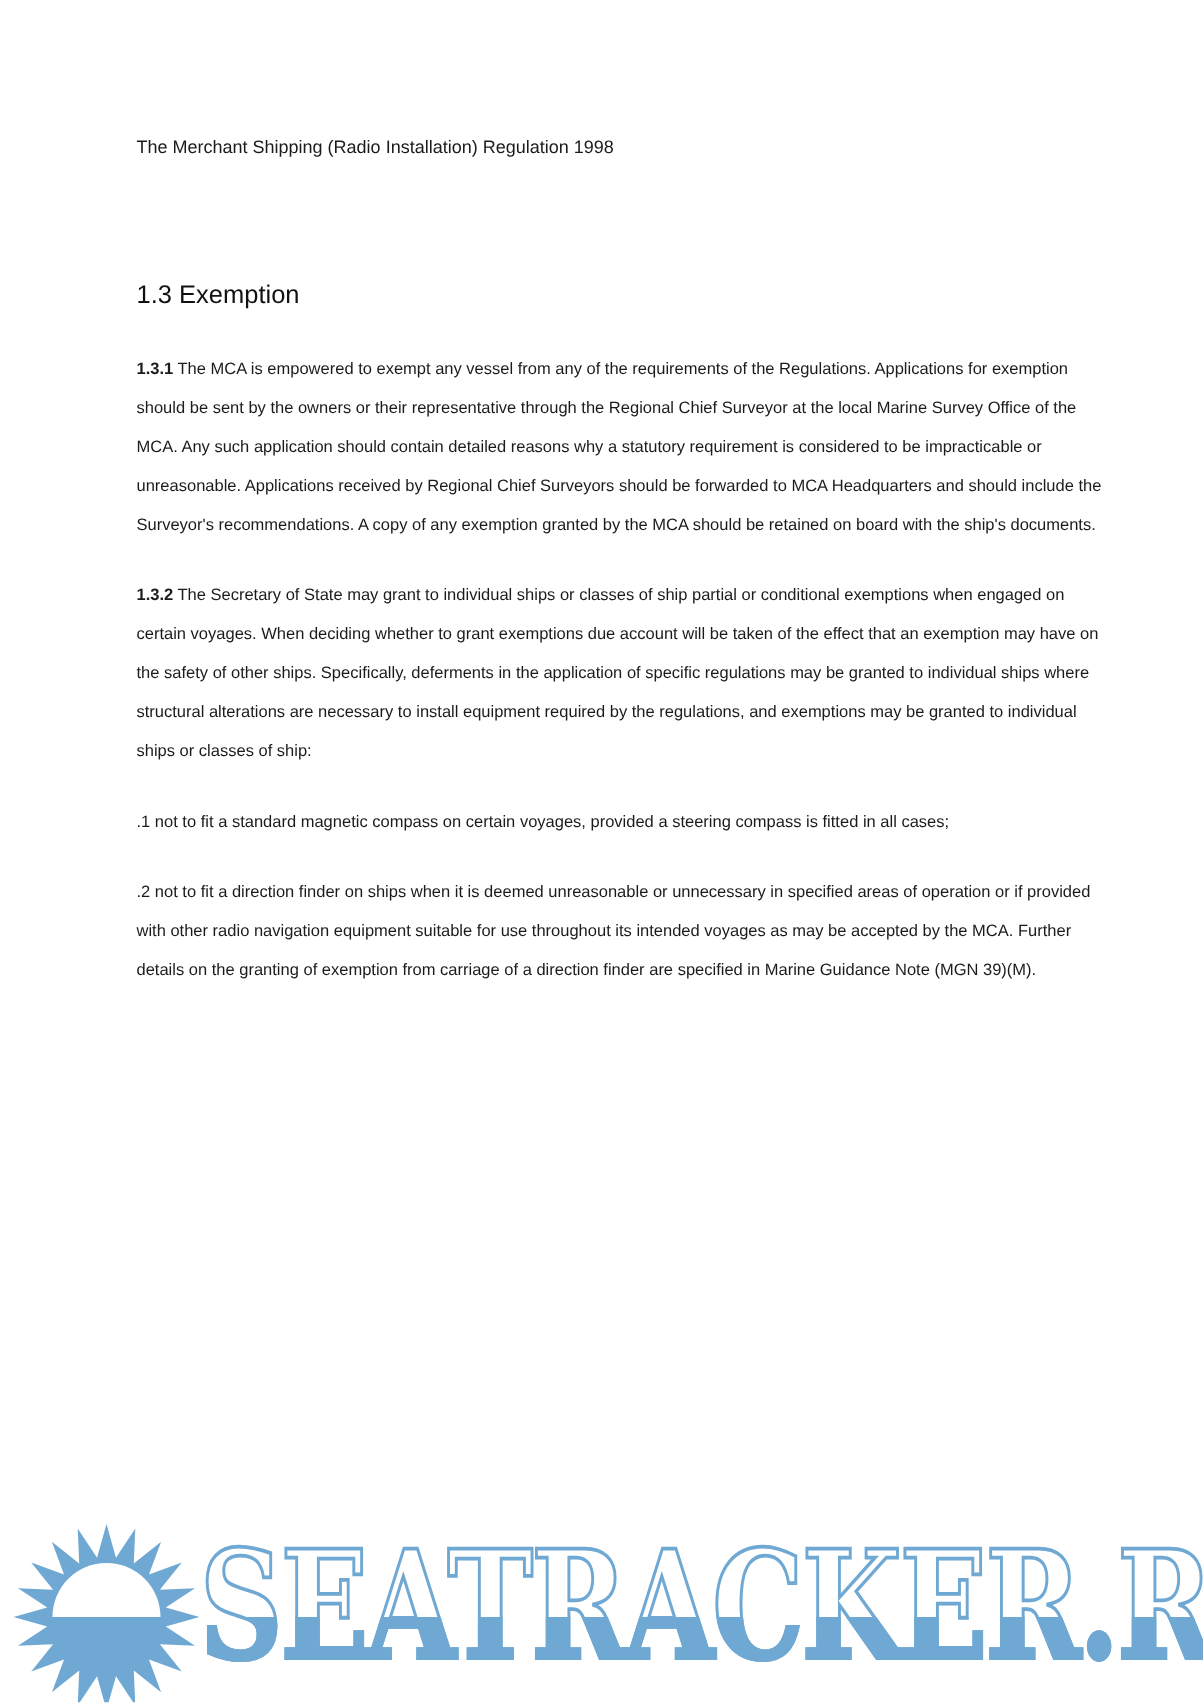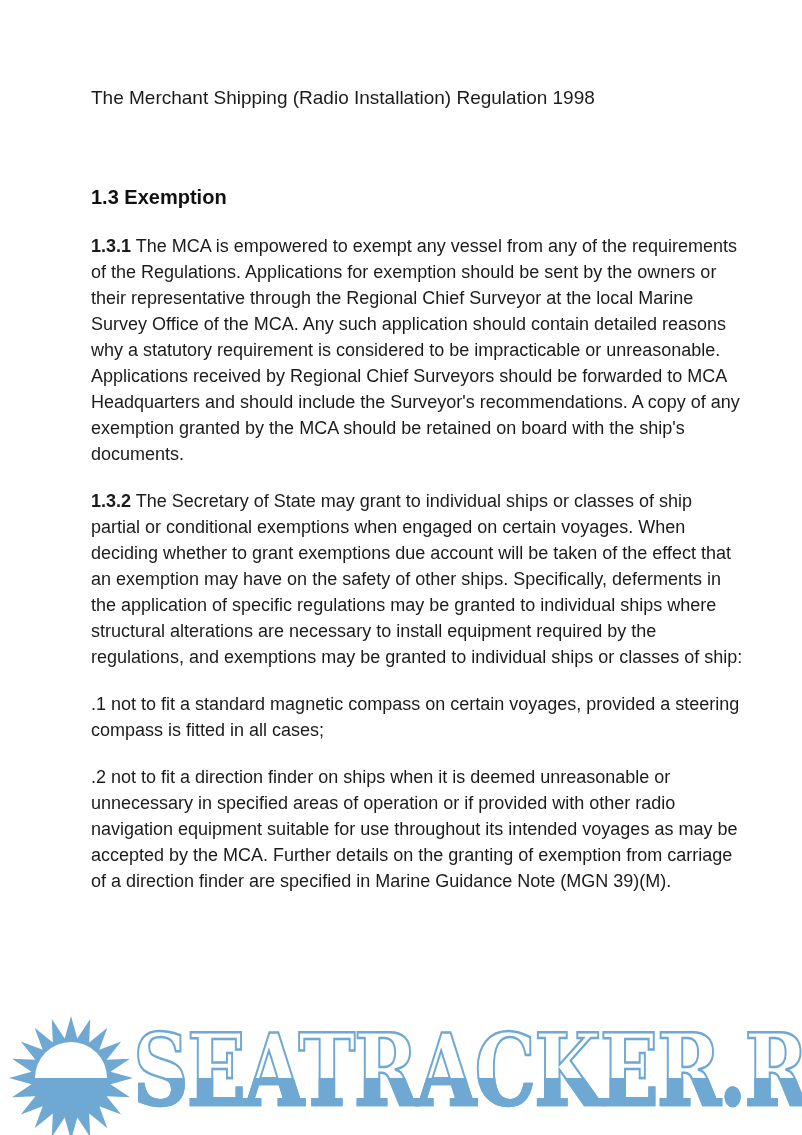--- a/index.html
+++ b/index.html
@@ -18,35 +18,35 @@
   }
   .content {
     position: absolute;
     left: 91px;
     top: 0;
     width: 652px;
     z-index: 1;
   }
   .doc-header {
     margin: 85px 0 0 0;
-    font-size: 19px;
+    font-size: 12px;
     line-height: 26px;
   }
   .section-heading {
-    font-size: 20px;
+    font-size: 17px;
     line-height: 28px;
-    font-weight: 700;
+    font-weight: 400;
     margin: 72px 0 0 0;
     color: #111111;
   }
   .section-heading.sec2 {
     margin-top: 76px;
   }
   .para {
-    font-size: 18px;
+    font-size: 11px;
     line-height: 26px;
     margin: 21px 0 0 0;
   }
   .para.first {
     margin-top: 22px;
   }
   .lead {
     font-weight: 700;
   }
   

